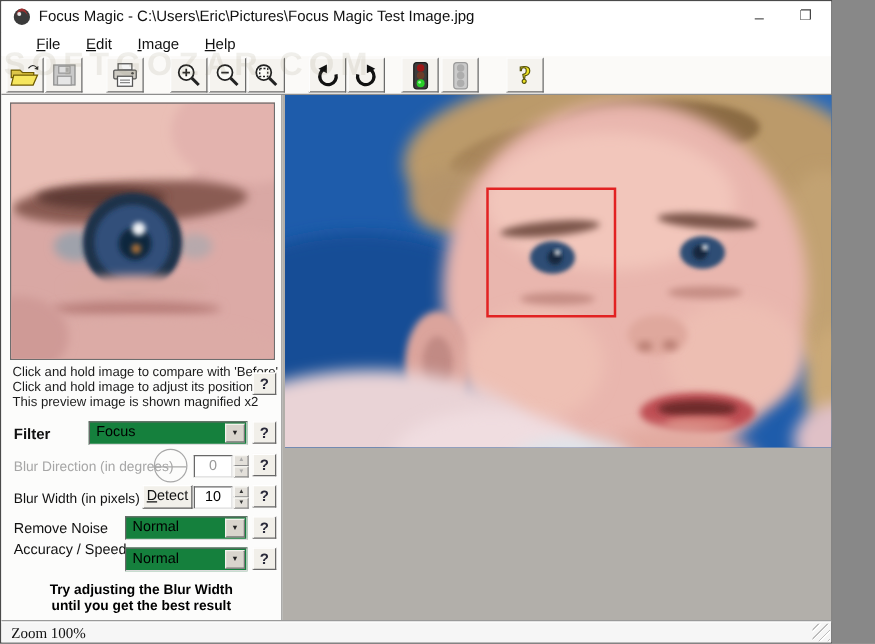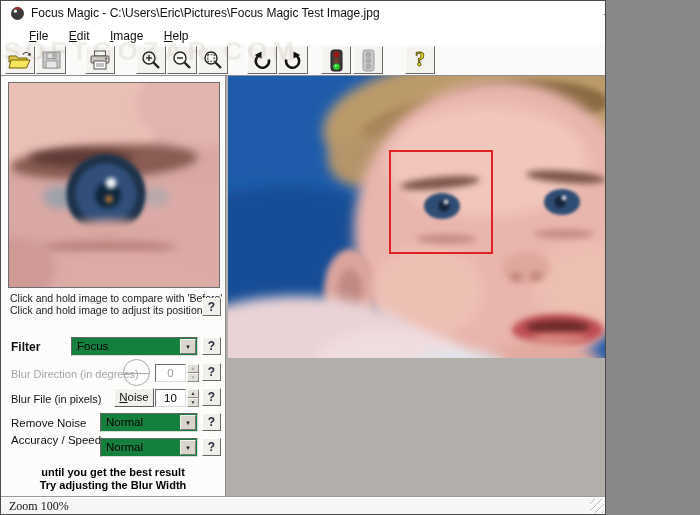--- a/index.html
+++ b/index.html
@@ -1,17 +1,17 @@
 <!DOCTYPE html>
 <html><head>
 <meta charset="utf-8">
 <style>
   * { margin:0; padding:0; box-sizing:border-box; }
   body { font-family:"Liberation Sans", sans-serif; background:#888; }
-  #window { position:relative; width:606px; height:515px; background:#fff;
+  #window { position:relative; width:666px; height:515px; background:#fff;
             border:1px solid #4a4a4a; overflow:hidden; }
 
   
   .titlebar { position:absolute; left:0; top:0; width:100%; height:25px; background:#fff; }
   .app-icon { position:absolute; left:9px; top:5px; width:15px; height:15px; }
   .title-text { position:absolute; left:30px; top:0; height:25px; line-height:25px;
                 font-size:12px; color:#111; white-space:nowrap; }
   .win-btn { position:absolute; top:0; width:35px; height:25px; text-align:center;
              line-height:25px; font-size:13px; color:#444; cursor:default; }
   .wb-min { left:589px; } .wb-max { left:626px; font-size:11px; } .wb-close { left:663px; }
@@ -250,42 +250,43 @@
         <circle cx="100" cy="116" r="4" fill="#a06a38" filter="url(#pb2)"></circle>
         <ellipse cx="100" cy="147" rx="58" ry="10" fill="#d9a8a2" filter="url(#pb1)"></ellipse>
         <ellipse cx="100" cy="164" rx="68" ry="6" fill="#b97f7a" filter="url(#pb1)"></ellipse>
         <ellipse cx="100" cy="196" rx="110" ry="26" fill="#dcaba6" filter="url(#pb1)"></ellipse>
         <ellipse cx="6" cy="186" rx="40" ry="32" fill="#cf9a96" filter="url(#pb1)"></ellipse>
       </svg>
     </div>
 
     <div class="instr" style="top:216px">Click and hold image to compare with 'Before'</div>
     <div class="instr" style="top:228px">Click and hold image to adjust its position</div>
+    <div class="instr" style="top:240px">This preview image is shown magnified x2</div>
     <div class="helpbtn" style="left:201px; top:222px">?</div>
 
     <div class="lbl" style="left:10px; top:264px; font-weight:bold; font-size:12px">Filter</div>
     <div class="dd" style="left:70px; top:261px; width:127px">
       <span class="dd-val">Focus</span>
       <span class="dd-btn">▼</span>
     </div>
     <div class="helpbtn" style="left:201px; top:261px">?</div>
 
     <div class="lbl lbl-dim" style="left:10px; top:292px">Blur Direction (in degrees)</div>
     <div class="dial" style="left:122px; top:283px">
       <div class="dial-line"></div>
     </div>
     <div class="spinfield dim" style="left:154px; top:288px">0</div>
     <div class="spinbtns dim" style="left:186px; top:288px">
       <div>▲</div>
       <div>▼</div>
     </div>
     <div class="helpbtn" style="left:201px; top:287px">?</div>
 
-    <div class="lbl" style="left:10px; top:317px; font-size:11px">Blur File (in pixels)</div>
-    <div class="push-btn" style="left:113px; top:312px; width:40px">Noise</div>
+    <div class="lbl" style="left:10px; top:317px; font-size:11px">Blur Width (in pixels)</div>
+    <div class="push-btn" style="left:113px; top:312px; width:40px">Detect</div>
     <div class="spinfield" style="left:154px; top:313px">10</div>
     <div class="spinbtns" style="left:186px; top:313px">
       <div>▲</div>
       <div>▼</div>
     </div>
     <div class="helpbtn" style="left:201px; top:312px">?</div>
 
     <div class="lbl" style="left:10px; top:341px">Remove Noise</div>
     <div class="dd" style="left:99px; top:337px; width:98px">
       <span class="dd-val">Normal</span>
@@ -294,22 +295,22 @@
     <div class="helpbtn" style="left:201px; top:337px">?</div>
 
     <div class="lbl" style="left:10px; top:358px">Accuracy / Speed</div>
     <div class="dd" style="left:99px; top:362px; width:98px">
       <span class="dd-val">Normal</span>
       <span class="dd-btn">▼</span>
     </div>
     <div class="helpbtn" style="left:201px; top:362px">?</div>
 
     <div class="hint">
+      <div>Try adjusting the Blur Width</div>
       <div>until you get the best result</div>
-      <div>Try adjusting the Blur Width</div>
     </div>
   </div>
 
   <div class="canvas">
     <div class="photo">
       <svg width="455" height="282" viewBox="0 0 455 282" preserveAspectRatio="none">
         <defs>
           <filter id="f6" x="-50%" y="-50%" width="200%" height="200%">
               <feGaussianBlur stdDeviation="6"></feGaussianBlur>
             </filter>

